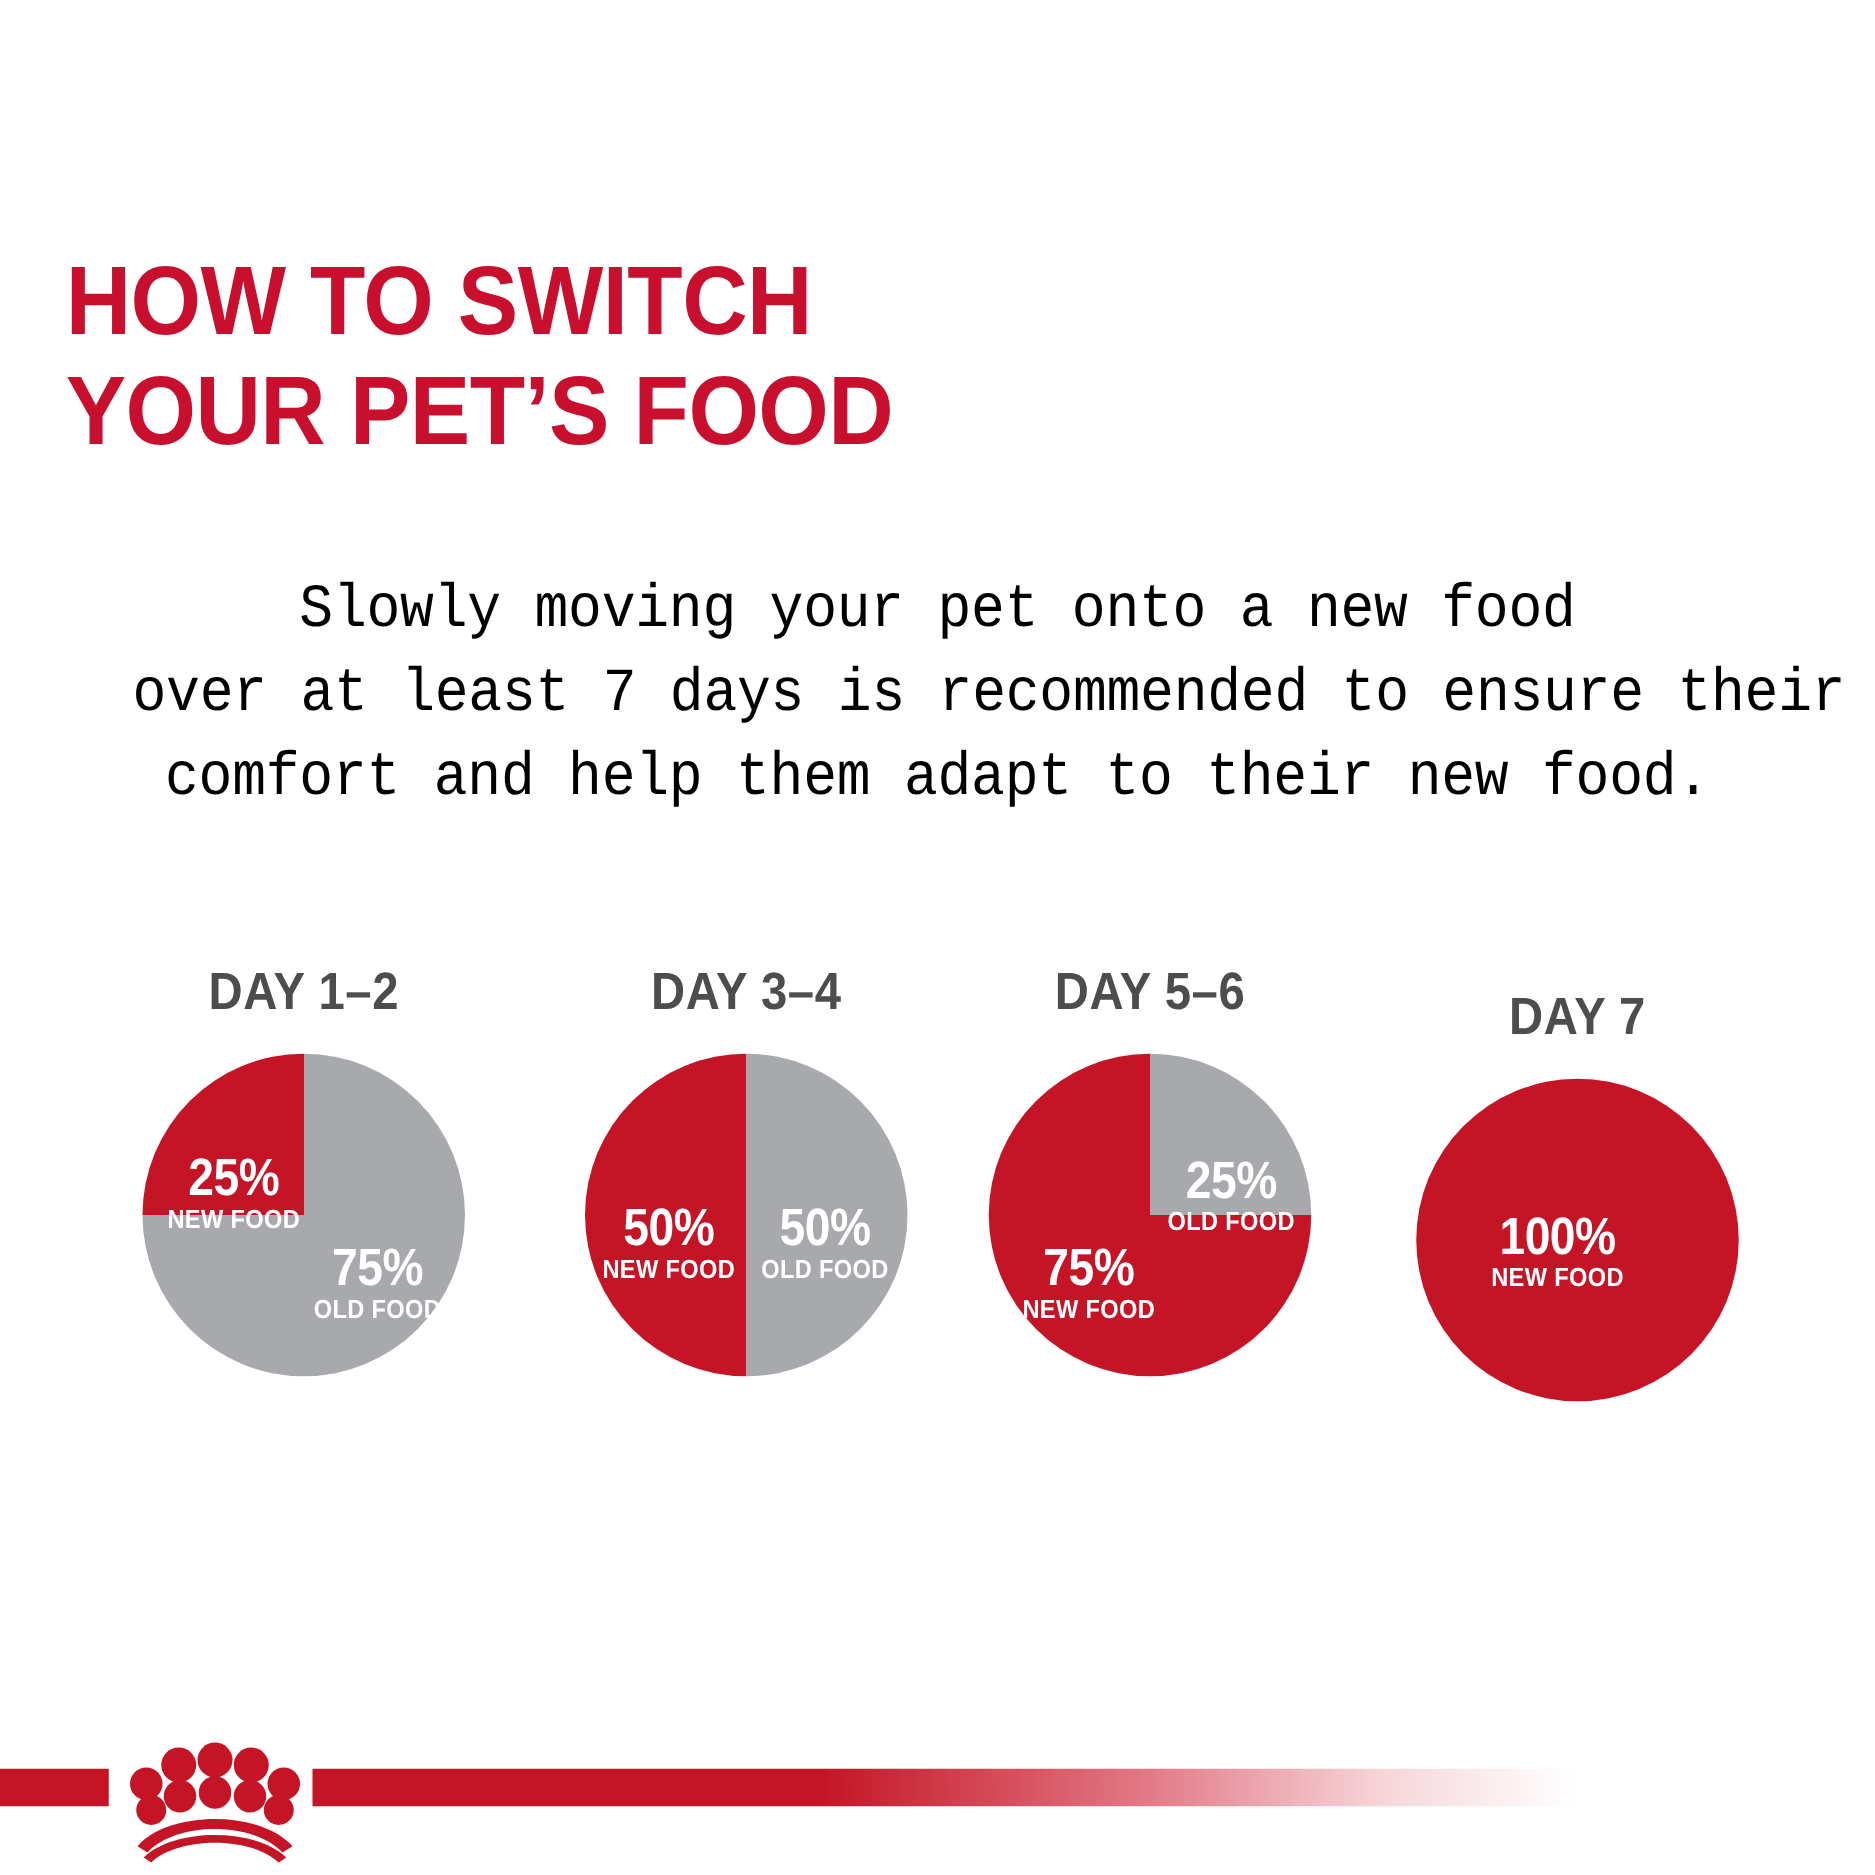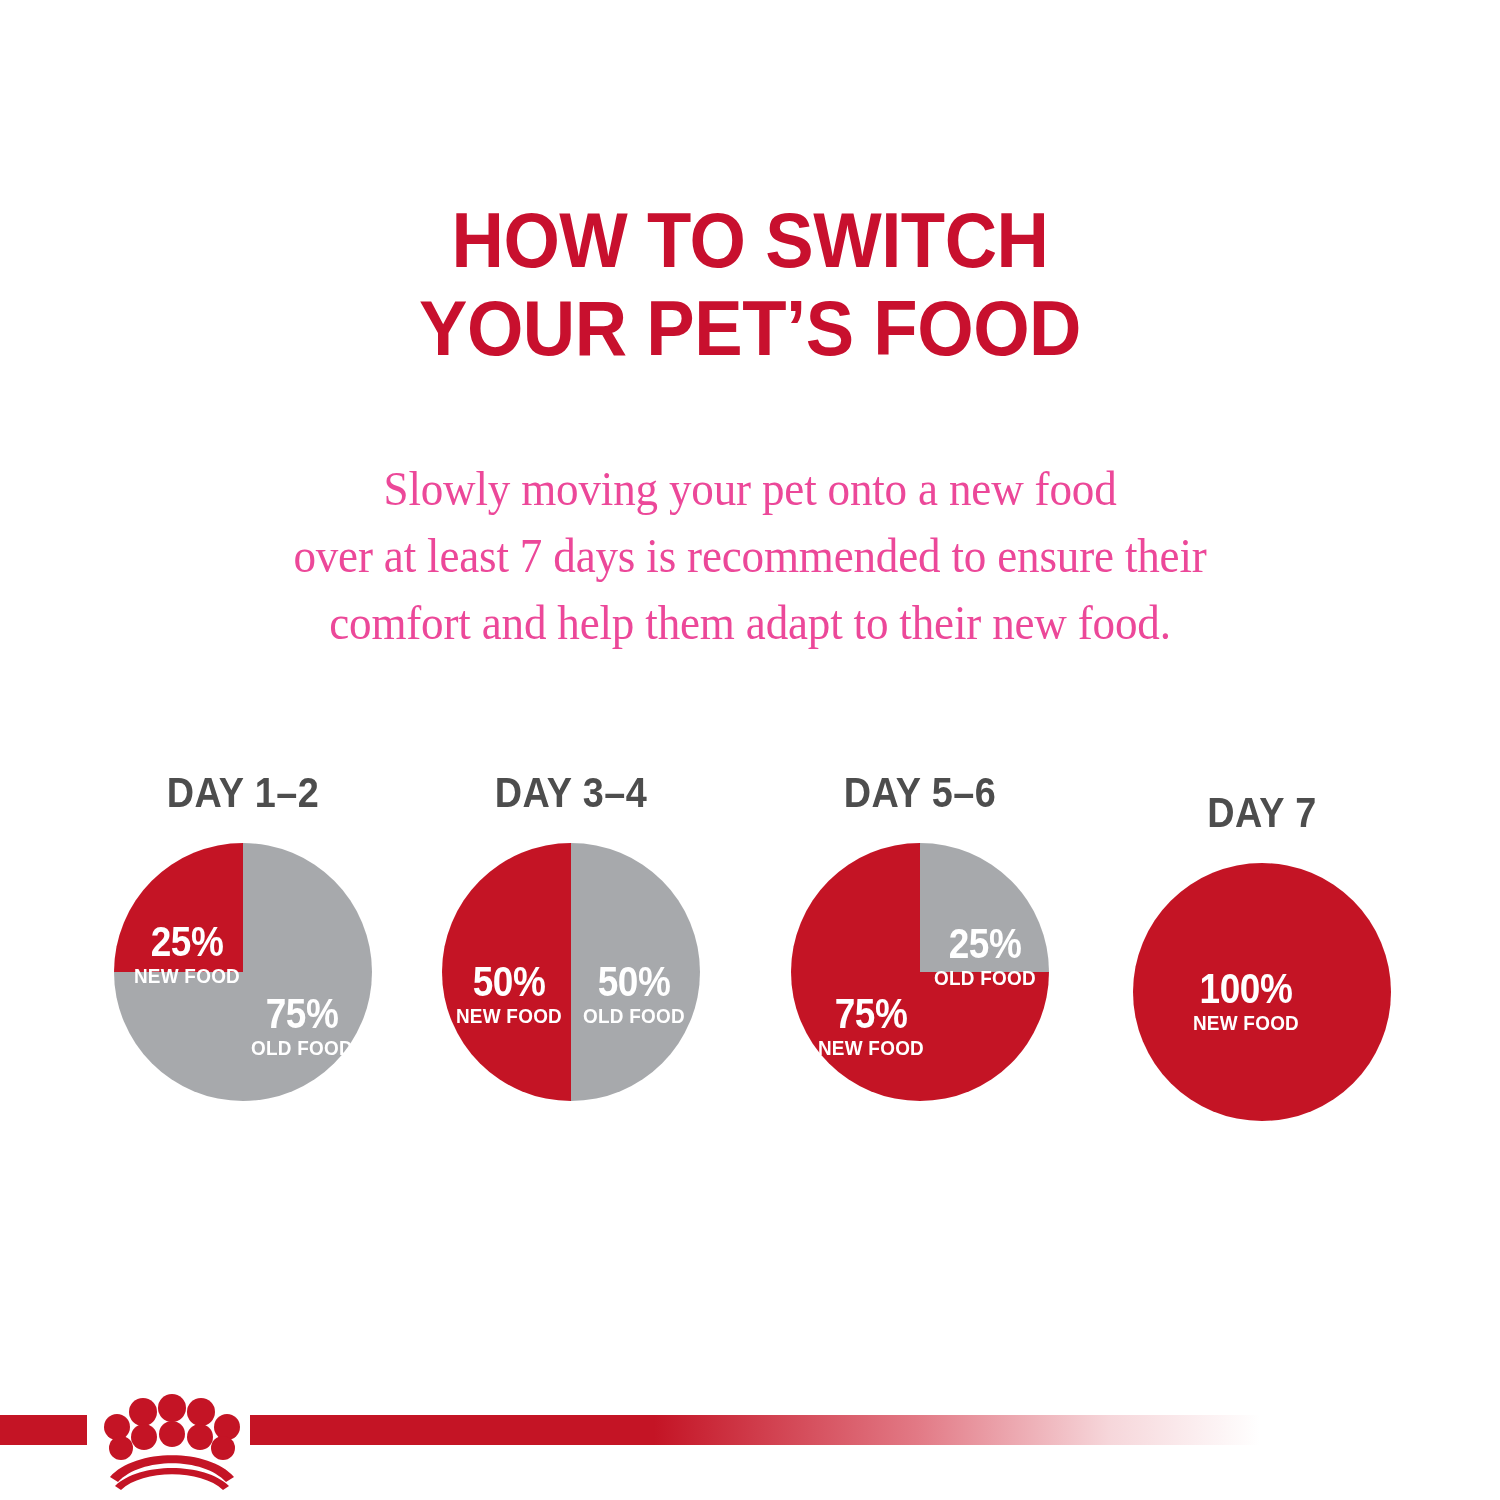--- a/index.html
+++ b/index.html
@@ -20,21 +20,20 @@
     height: 1500px;
     background: #ffffff;
   }
 
   
   .title-block {
     position: absolute;
     top: 196px;
     left: 0;
     width: 1500px;
-    text-align: center;
   }
   .title-line {
     display: block;
     color: #C8102E;
     font-family: "Liberation Sans Narrow", "Liberation Sans", sans-serif;
     font-weight: 700;
     font-size: 78px;
     line-height: 88px;
     letter-spacing: -0.5px;
     transform: scaleX(0.93);
@@ -42,22 +41,22 @@
     white-space: nowrap;
   }
 
   
   .intro {
     position: absolute;
     top: 455px;
     left: 50px;
     width: 1400px;
     text-align: center;
-    color: #ec4899;
-    font-family: Liberation Serif, serif;
+    color: #000000;
+    font-family: Liberation Mono, monospace;
     font-weight: 400;
     font-size: 49px;
     line-height: 67px;
     letter-spacing: -0.2px;
   }
   .intro span { display: block; white-space: nowrap; transform: scaleX(0.92); }
 
   
   .pies {
     position: absolute;
@@ -65,21 +64,21 @@
     left: 0;
     width: 1499px;
     height: 400px;
   }
   .pie-cell {
     position: absolute;
     width: 340px;
     text-align: center;
   }
   .pie-cell.c1 { left: 73px; }
-  .pie-cell.c2 { left: 401px; }
+  .pie-cell.c2 { left: 427px; }
   .pie-cell.c3 { left: 750px; }
   .pie-cell.c4 { left: 1092px; margin-top: 20px; }
 
   .day-label {
     color: #4D4D4D;
     font-family: "Liberation Sans Narrow", "Liberation Sans", sans-serif;
     font-weight: 700;
     font-size: 42px;
     line-height: 46px;
     letter-spacing: 0.5px;

